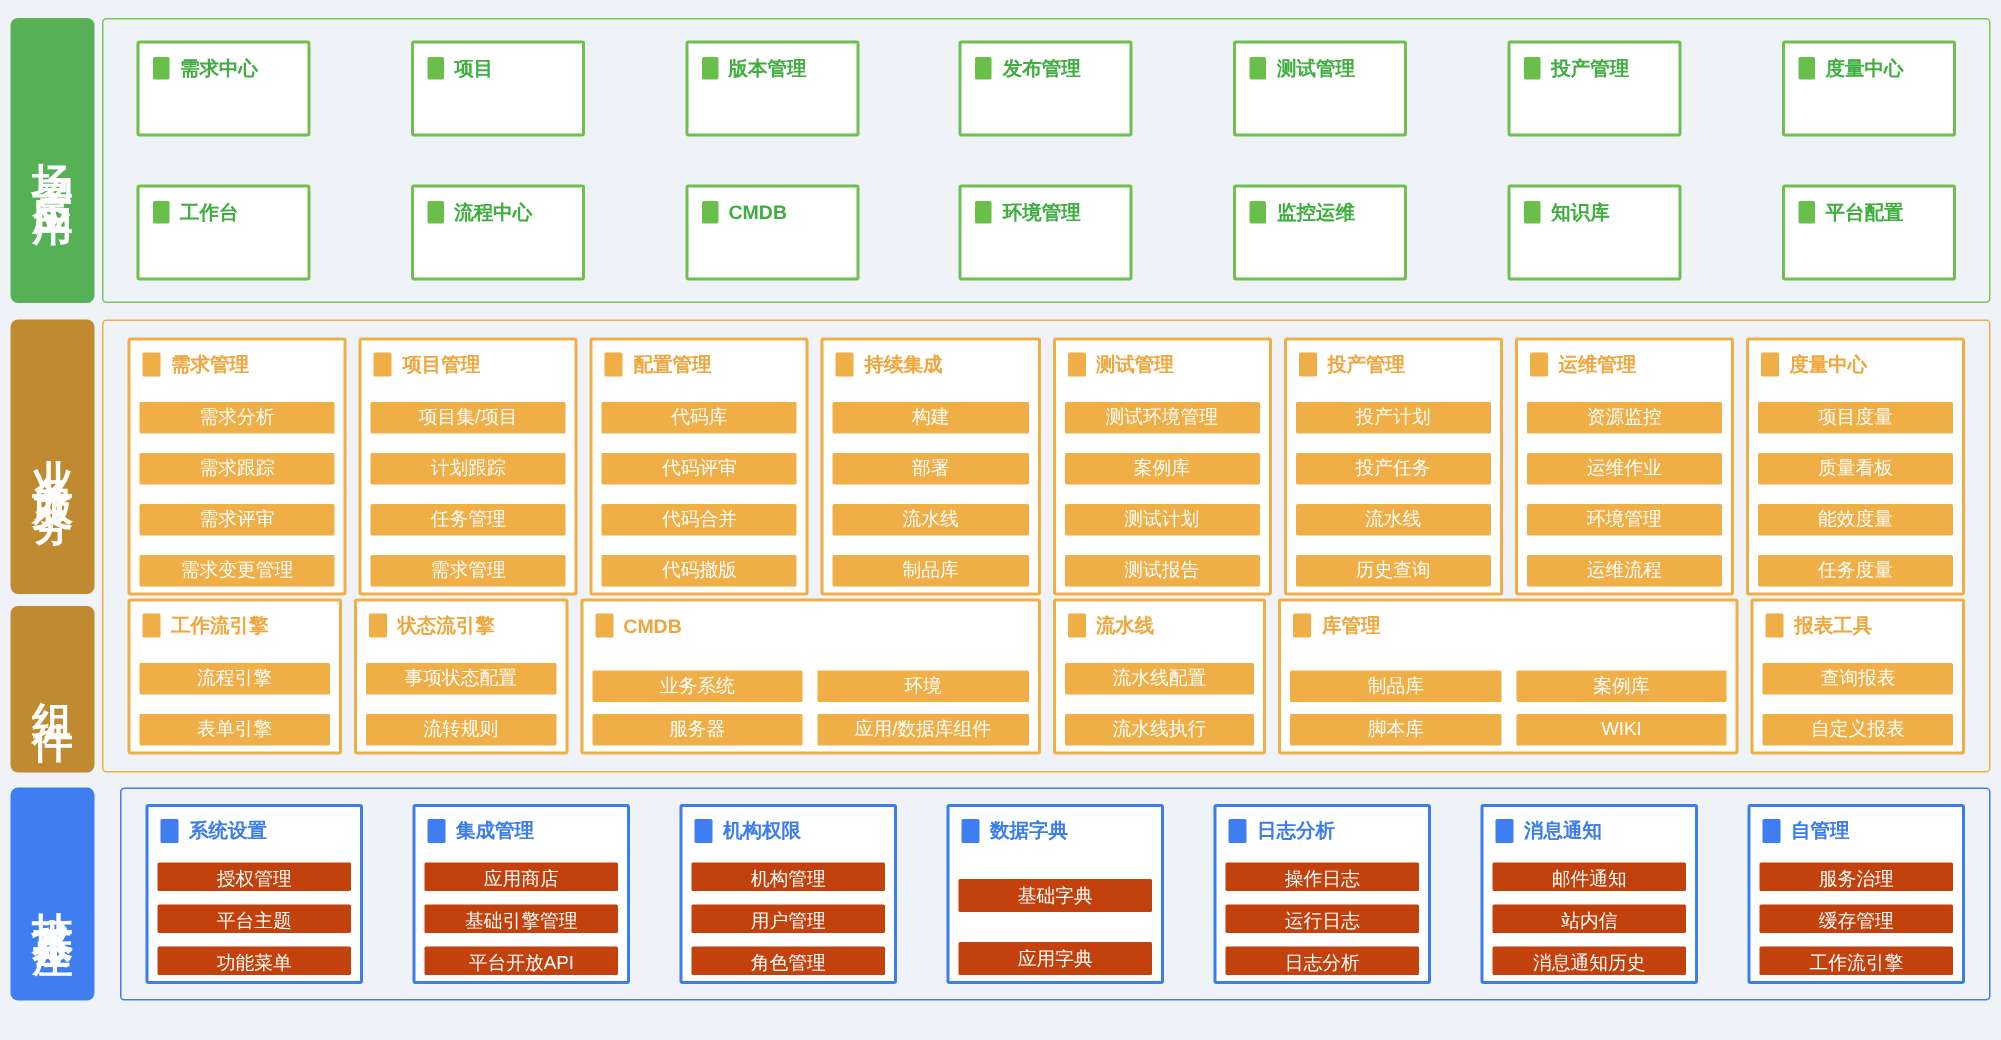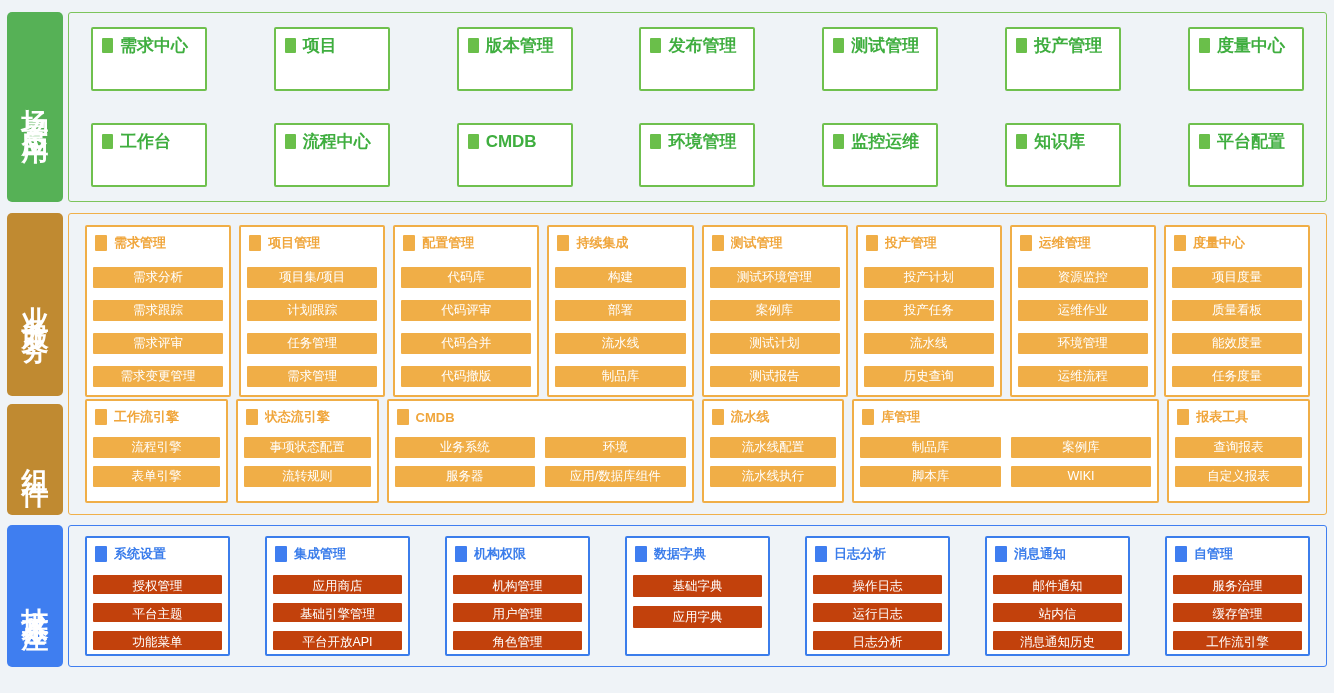--- a/index.html
+++ b/index.html
@@ -24,50 +24,50 @@
   .scene-container{border-color:#7cc45c;display:flex;flex-direction:column;justify-content:space-between;padding:14px 22px;}
   .scene-row{display:flex;justify-content:space-between;}
   .scene-box{
     width:116px;height:64px;box-sizing:border-box;background:#fff;border:2px solid #6fc04e;border-radius:2px;
     padding:9px 4px 0 9px;display:flex;align-items:flex-start;
   }
   .bullet{display:inline-block;width:11px;height:15px;flex:0 0 auto;margin-right:7px;border-radius:1px;}
   .green-bullet{background:#6abf4a;}
   .amber-bullet{background:#f0ae47;}
   .blue-bullet{background:#3f7ef0;}
-  .scene-box .lbl{color:#3fae3f;font-weight:bold;font-size:17px;line-height:15px;white-space:nowrap;}
+  .scene-box .lbl{color:#3fae3f;font-weight:bold;font-size:13px;line-height:15px;white-space:nowrap;}
 
   
   .band-biz{height:302px;margin-bottom:10px;}
   .biz-labels{width:56px;flex:0 0 auto;display:flex;flex-direction:column;}
   .biz-labels .band-label{width:56px;}
   .label-business{flex:183 0 0;background:#c08a31;margin-bottom:8px;}
   .label-components{flex:111 0 0;background:#c08a31;letter-spacing:14px;}
   .biz-container{border-color:#f0b04a;display:flex;flex-direction:column;justify-content:space-between;padding:11px 16px;}
   .biz-grid{display:flex;gap:8px;height:172px;}
   .card{
     background:#fff;border:2px solid #f0ae47;border-radius:2px;box-sizing:border-box;
-    padding:4px 6px;display:flex;flex-direction:column;min-width:0;
+    padding:4px 6px;display:flex;flex-direction:column;min-width:0;justify-content:space-between;
   }
   .biz-grid .card{flex:1;}
   .card-header{display:flex;align-items:center;height:20px;margin:2px 0 2px 2px;flex:0 0 auto;}
   .card-header .bullet{width:12px;height:16px;}
   .card-title{font-weight:bold;font-size:13px;white-space:nowrap;overflow:hidden;}
   .amber-title{color:#f0a63c;}
   .blue-title{color:#3b7deb;}
   .pill{
     background:#f0ae47;color:#fff;font-size:12.5px;height:21px;line-height:21px;text-align:center;
     margin-top:12px;border-radius:1px;white-space:nowrap;overflow:hidden;
   }
   .comp-grid{display:grid;gap:8px;height:104px;}
   .comp-grid .pill{margin-top:8px;}
   .pill-grid{display:grid;grid-template-columns:1fr 1fr;column-gap:10px;}
 
   
-  .band-tech{height:142px;}
+  .band-tech{height:142px;gap:12px;}
   .tech-label-bg{background:#3f7ef0;letter-spacing:5px;}
   .tech-container{border-color:#3f7ef0;padding:10px 16px;box-sizing:border-box;}
   .tech-grid{display:flex;justify-content:space-between;height:100%;}
   .tech-grid .card{width:145px;border-color:#3b7deb;}
   .tech-grid .pill{background:#c2410c;margin-top:9px;height:22px;line-height:22px;}
 </style>
 </head>
 <body>
 
 <div class="page">

